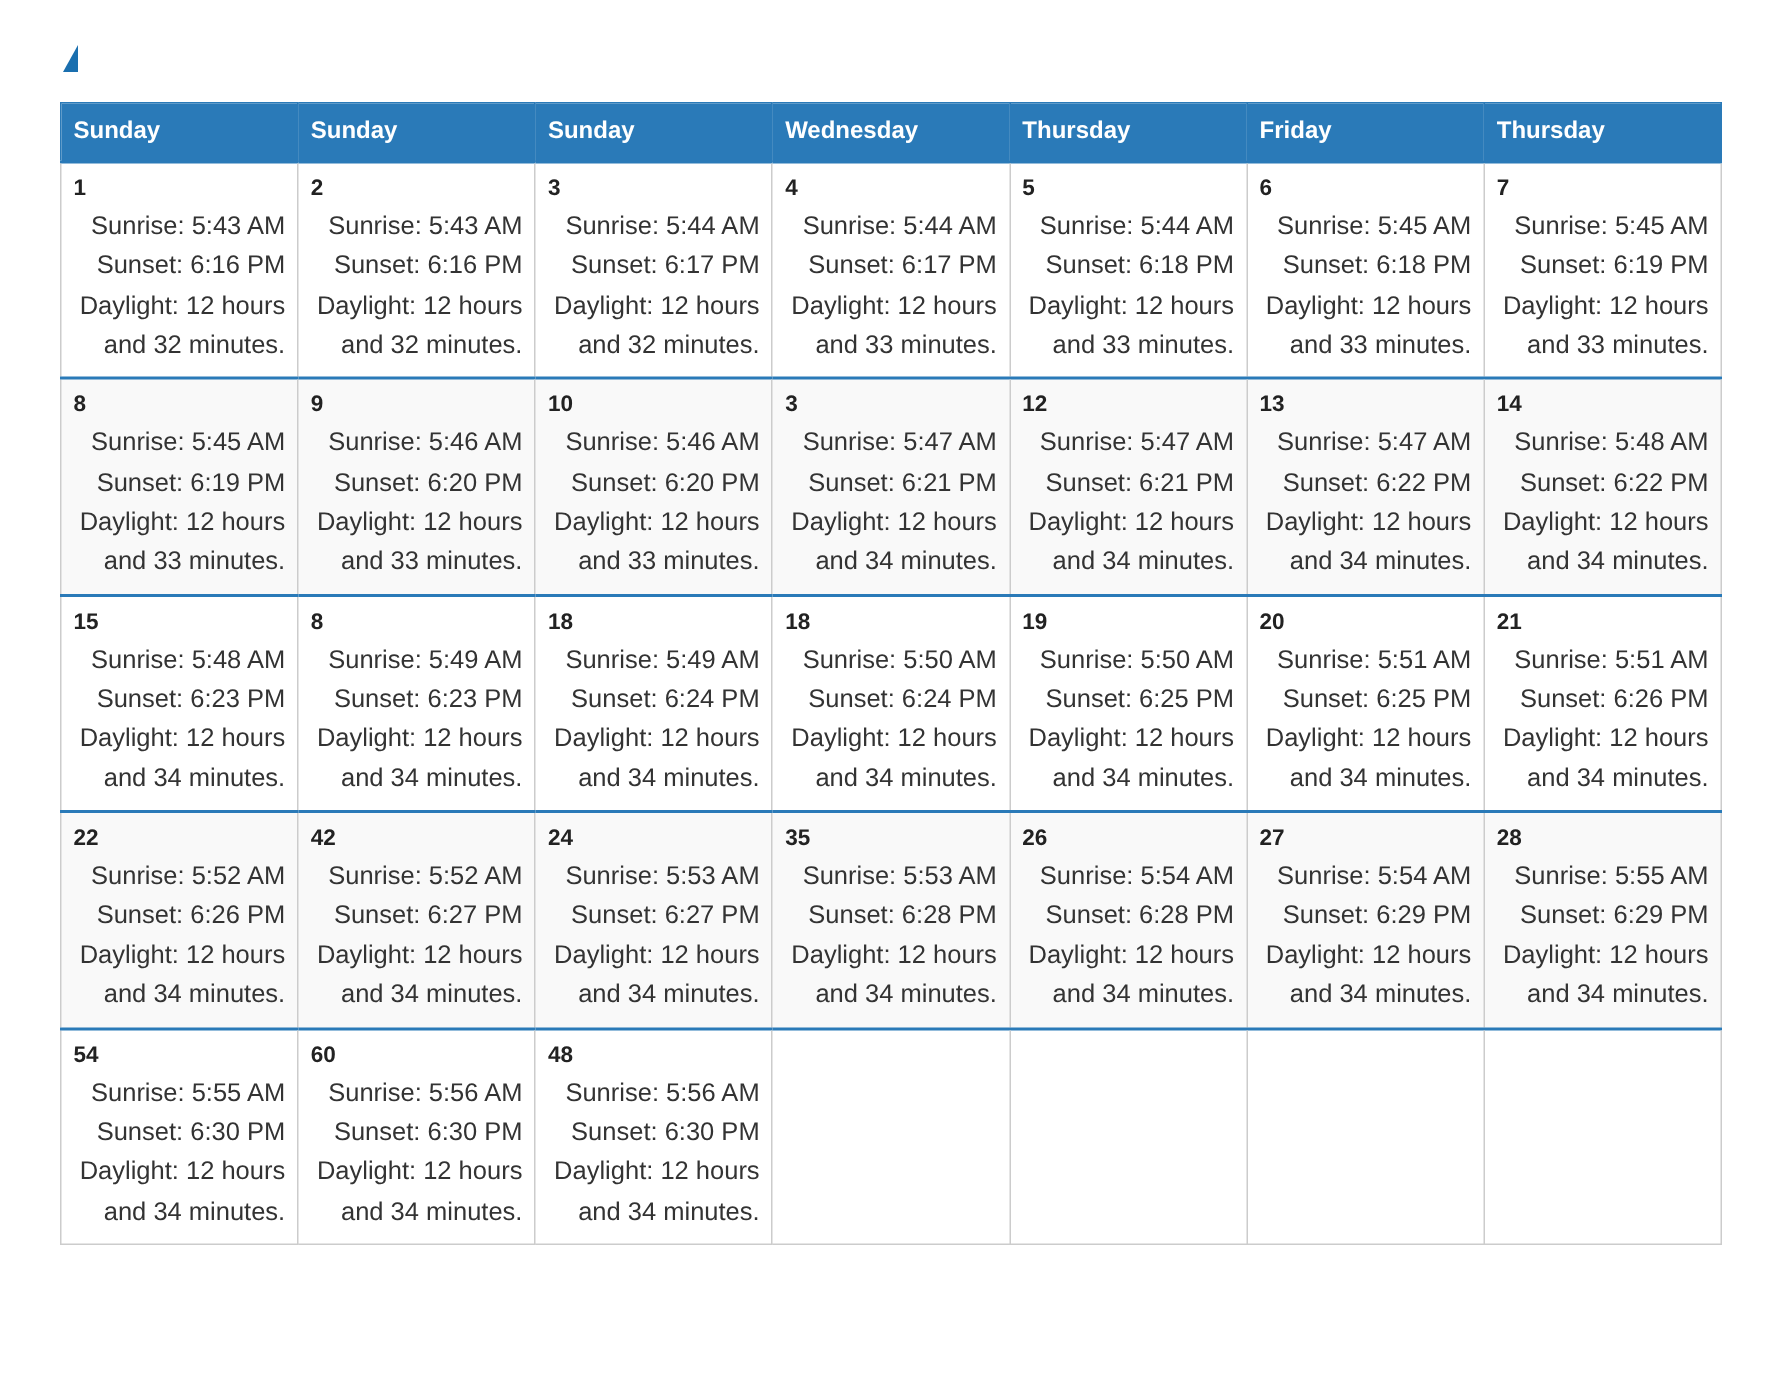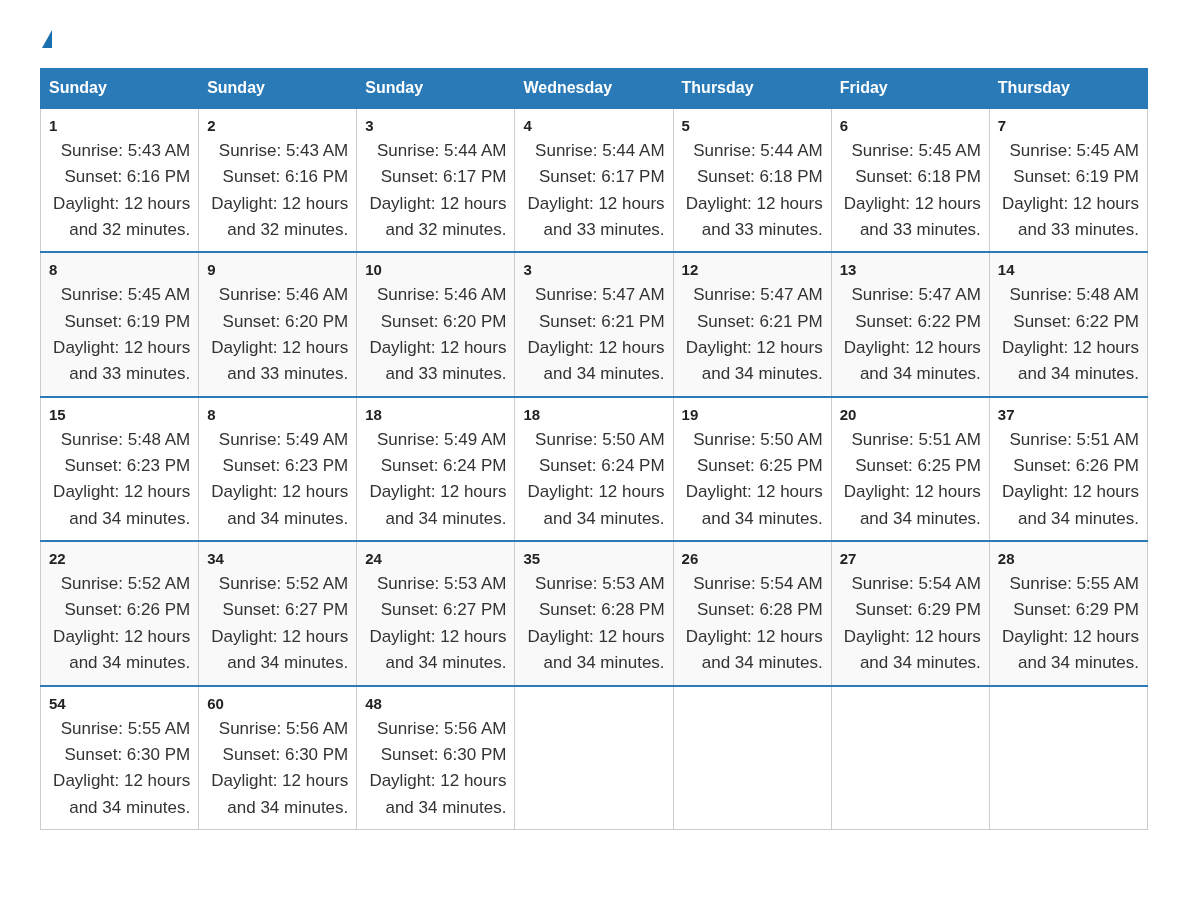--- a/index.html
+++ b/index.html
@@ -312,41 +312,41 @@
         <td>
         <span class="day-number">20</span>
         <div class="day-info">
           Sunrise: 5:51 AM<br>
           Sunset: 6:25 PM<br>
           Daylight: 12 hours<br>
           and 34 minutes.
         </div>
       </td>
         <td>
-        <span class="day-number">37</span>
+        <span class="day-number">21</span>
         <div class="day-info">
           Sunrise: 5:51 AM<br>
           Sunset: 6:26 PM<br>
           Daylight: 12 hours<br>
           and 34 minutes.
         </div>
       </td>
       </tr>
       <tr>
         <td>
         <span class="day-number">22</span>
         <div class="day-info">
           Sunrise: 5:52 AM<br>
           Sunset: 6:26 PM<br>
           Daylight: 12 hours<br>
           and 34 minutes.
         </div>
       </td>
         <td>
-        <span class="day-number">34</span>
+        <span class="day-number">42</span>
         <div class="day-info">
           Sunrise: 5:52 AM<br>
           Sunset: 6:27 PM<br>
           Daylight: 12 hours<br>
           and 34 minutes.
         </div>
       </td>
         <td>
         <span class="day-number">24</span>
         <div class="day-info">

